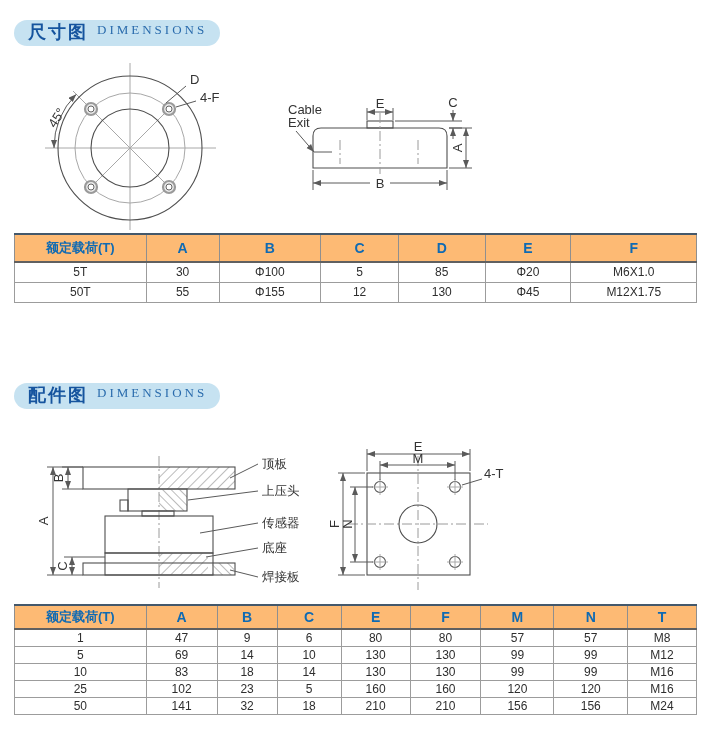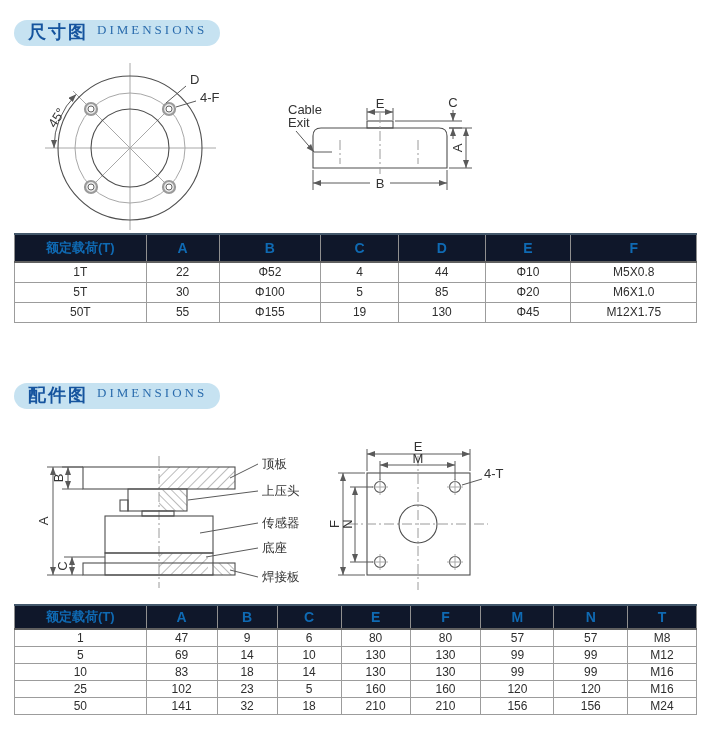--- a/index.html
+++ b/index.html
@@ -23,21 +23,21 @@
 
   .thin  { stroke:#4f4f4f; stroke-width:1.1; fill:none; }
   .light { stroke:#a8a8a8; stroke-width:1; fill:none; }
   .dim   { stroke:#5a5a5a; stroke-width:1; fill:none; }
   .cdash { stroke:#9a9a9a; stroke-width:1; fill:none; stroke-dasharray:10 3 2 3; }
   text   { fill:#333; font-size:13px; font-family:"Liberation Sans", sans-serif; }
   .cjk   { font-size:12.5px; }
 
   table { position:absolute; left:14px; width:683px; border-collapse:collapse; table-layout:fixed;
           border:1px solid #8a8a8a; border-top:2px solid #44586b; }
-  th { background:#0f172a; color:#0f6ab3; font-weight:bold; font-size:14px;
+  th { background:#fdba74; color:#0f6ab3; font-weight:bold; font-size:14px;
        border:1px solid #8f8f8f; border-bottom:2px solid #606060; }
   th:first-child { font-size:13px; }
   td { border:1px solid #9c9c9c; text-align:center; vertical-align:middle;
        color:#2e2e2e; font-size:12px; background:#fff; }
 
   #table1 { top:233px; }
   #table1 th { height:28px; }
   #table1 td { height:20px; }
   #table1 th:nth-child(1), #table1 td:nth-child(1) { width:19.3%; }
   #table1 th:nth-child(2), #table1 td:nth-child(2) { width:10.7%; }
@@ -150,42 +150,33 @@
           <th>A</th>
           <th>B</th>
           <th>C</th>
           <th>D</th>
           <th>E</th>
           <th>F</th>
         </tr>
       </thead>
       <tbody>
         <tr>
-          <td>1T</td>
-          <td>22</td>
-          <td>Φ52</td>
-          <td>4</td>
-          <td>44</td>
-          <td>Φ10</td>
-          <td>M5X0.8</td>
-        </tr>
-        <tr>
           <td>5T</td>
           <td>30</td>
           <td>Φ100</td>
           <td>5</td>
           <td>85</td>
           <td>Φ20</td>
           <td>M6X1.0</td>
         </tr>
         <tr>
           <td>50T</td>
           <td>55</td>
           <td>Φ155</td>
-          <td>19</td>
+          <td>12</td>
           <td>130</td>
           <td>Φ45</td>
           <td>M12X1.75</td>
         </tr>
       </tbody>
     </table>
 
   <div class="pill" id="pill2">
     <span class="cn">配件图</span>
     <span class="en">DIMENSIONS</span>

